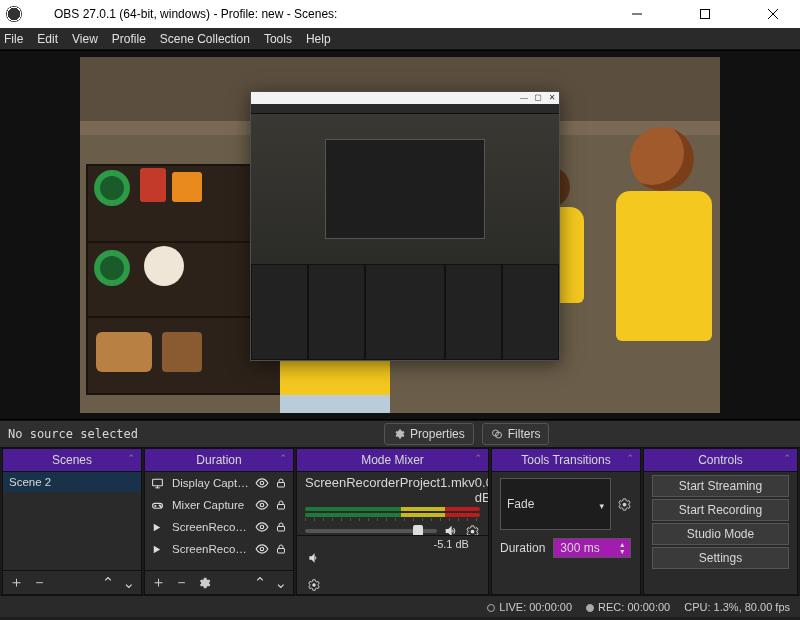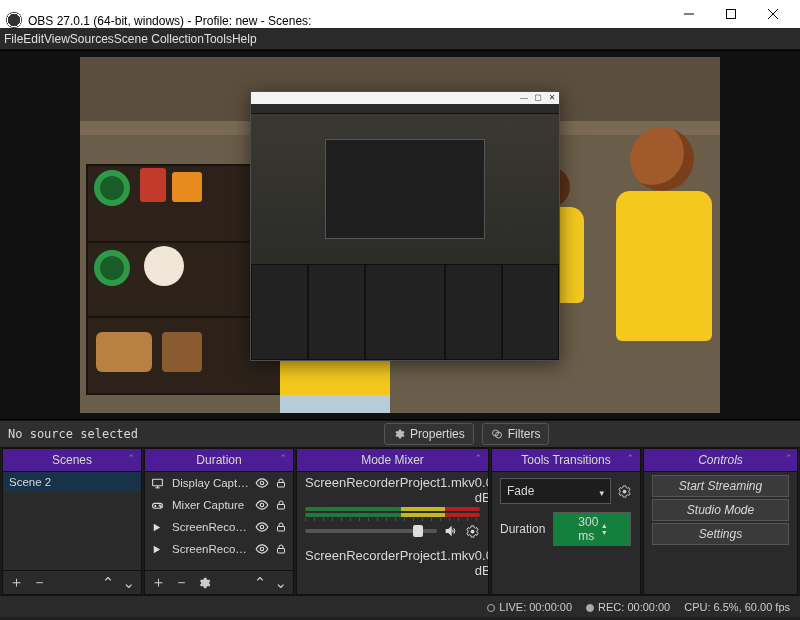--- a/index.html
+++ b/index.html
@@ -1,21 +1,21 @@
 <!DOCTYPE html>
 <html><head>
 <meta charset="utf-8">
 <style>
   * { box-sizing: border-box; margin: 0; padding: 0; }
   body { width: 800px; height: 620px; font-family: "Segoe UI", Arial, sans-serif; font-size: 12px; background: #1e1e1e; color: #d8d8d8; overflow: hidden; }
-  .titlebar { height: 28px; background: #fff; color: #000; display: flex; align-items: flex-end; padding: 0 6px; }
+  .titlebar { height: 28px; background: #fff; color: #000; display: flex; align-items: center; padding: 0 6px; gap: 26px; }
   .titlebar .icon { width: 16px; height: 16px; border-radius: 50%; background: radial-gradient(circle at 50% 50%, #333 0%, #333 55%, #fff 55%, #fff 65%, #333 65%); margin-right: 6px; }
   .titlebar .title { flex: 1; font-size: 12px; }
   .titlebar .winbtn { width: 42px; height: 28px; display: flex; align-items: center; justify-content: center; }
-  .menubar { height: 22px; background: #2a2a2a; display: flex; align-items: center; padding: 0 4px; font-size: 12px; color: #e0e0e0; border-bottom: 1px solid #111; }
+  .menubar { height: 22px; background: #2a2a2a; display: flex; align-items: center; padding: 0 4px; gap: 14px; font-size: 12px; color: #e0e0e0; border-bottom: 1px solid #111; }
   .menubar span { cursor: default; }
   .preview { height: 370px; background: #111; position: relative; display: flex; justify-content: center; border-top: 1px solid #000; border-bottom: 1px solid #000; }
   .preview-canvas { width: 640px; height: 356px; margin-top: 6px; background: linear-gradient(135deg,#3a3832 0%,#2b2b28 100%); position: relative; overflow: hidden; }
   
   .store-bg { position:absolute; inset:0; background:
      linear-gradient(to bottom,#5b4e3e 0%, #5b4e3e 18%, #7a6a55 18%, #7a6a55 22%, #6a5d49 22%);
   }
   .shelf { position:absolute; left:1%; top:30%; width:38%; height:65%; background:#2c221a; border:2px solid #1a140f; }
   .shelf::before, .shelf::after { content:""; position:absolute; left:0; right:0; height:2px; background:#1a140f; }
   .shelf::before { top:33%; } .shelf::after { top:66%; }
@@ -51,23 +51,23 @@
   .mixer-item { padding:3px 8px 6px; }
   .mixer-label { display:flex; justify-content:flex-start; font-size:13px; }
   .meter { height:4px; border-radius:2px; background:linear-gradient(to right,#1e7a3a 0%,#1e7a3a 55%,#c7b81d 55%,#c7b81d 80%,#b91d1d 80%); margin:2px 0 1px; position:relative; }
   .meter-ticks { height:3px; background:repeating-linear-gradient(to right,#999 0,#999 1px,transparent 1px,transparent 9px); opacity:.35; }
   .mixer-row2 { display:flex; align-items:center; gap:6px; margin-top:2px; }
   .slider-track { flex:1; height:4px; background:#555; border-radius:2px; position:relative; }
   .slider-thumb { position:absolute; top:-4px; width:10px; height:12px; background:#ddd; border-radius:2px; }
   .mixer-foot { text-align:right; padding:2px 10px; border-top:1px solid #111; font-size:11px; }
   .trans-body { padding:6px 8px; font-size:12px; }
   .trans-sel { display:flex; align-items:center; gap:6px; margin-bottom:8px; }
-  .trans-sel .sel { flex:1; background:#1d1d1d; border:1px solid #555; padding:5px 6px; display:flex; justify-content:space-between; align-items:flex-end; }
+  .trans-sel .sel { flex:1; background:#1d1d1d; border:1px solid #555; padding:18px 6px; display:flex; justify-content:space-between; align-items:flex-end; }
   .trans-dur { display:flex; align-items:center; gap:8px; }
-  .trans-dur .num { width:78px; background:#15803d; border:1px solid #555; padding:2px 24px; display:flex; justify-content:space-between; align-items:center; }
+  .trans-dur .num { width:78px; background:#a21caf; border:1px solid #555; padding:2px 6px; display:flex; justify-content:space-between; align-items:center; }
   .ctrl-btn { background:#3a3a3a; border:1px solid #555; margin:2px 8px; padding:3px 0; text-align:center; font-size:12px; cursor:pointer; }
   .statusbar { height:22px; background:#2a2a2a; border-top:1px solid #111; display:flex; align-items:center; justify-content:flex-end; gap:14px; padding:0 10px; font-size:11px; color:#ccc; }
   .dot { width:8px; height:8px; border:1.5px solid #aaa; border-radius:50%; display:inline-block; margin-right:4px; vertical-align:middle; }
   .dot.fill { background:#aaa; }
   svg { display:block; }
 </style>
 </head>
 <body>
 
 <div class="titlebar">
@@ -88,21 +88,21 @@
         <line x1="0" y1="0" x2="10" y2="10" stroke="#000"></line>
         <line x1="10" y1="0" x2="0" y2="10" stroke="#000"></line>
       </svg>
   </div>
 </div>
 
 <div class="menubar">
   <span>File</span>
   <span>Edit</span>
   <span>View</span>
-  <span>Sources</span>
+  <span>Profile</span>
   <span>Scene Collection</span>
   <span>Tools</span>
   <span>Help</span>
 </div>
 
 <div class="preview">
   <div class="preview-canvas">
     <div class="store-bg"></div>
     <div class="shelf">
       <div class="item reel" style="left:6px; top:4px; border-color:#2e9a47; background:#1a5c29;"></div>
@@ -331,20 +331,35 @@
             </span>
           </div>
         </div>
         <div class="mixer-item">
           <div class="mixer-label">
             <span>ScreenRecorderProject1.mkv</span>
             <span>0.0 dB</span>
           </div>
         </div>
       </div>
+    <div class="mixer-foot">
+      <span>-5.1 dB</span>
+      <span style="display:inline-block;width:6px;"></span>
+      <span style="vertical-align:middle;">
+        <svg width="14" height="14" viewBox="0 0 24 24" fill="#ddd">
+            <path d="M4 9v6h4l5 5V4L8 9H4zm12 3a3 3 0 00-2-2.8v5.6A3 3 0 0016 12z"></path>
+          </svg>
+      </span>
+      <span style="vertical-align:middle; margin-left:4px;">
+        <svg width="14" height="14" viewBox="0 0 24 24" fill="#ddd">
+            <circle cx="12" cy="12" r="3"></circle>
+            <path d="M19 12a7 7 0 00-.1-1.2l2.1-1.6-2-3.4-2.5 1a7 7 0 00-2-1.2L14 3h-4l-.5 2.6a7 7 0 00-2 1.2l-2.5-1-2 3.4 2.1 1.6A7 7 0 005 12c0 .4 0 .8.1 1.2L3 14.8l2 3.4 2.5-1a7 7 0 002 1.2L10 21h4l.5-2.6a7 7 0 002-1.2l2.5 1 2-3.4-2.1-1.6c.1-.4.1-.8.1-1.2z" fill="none" stroke="#ddd" stroke-width="1.5"></path>
+          </svg>
+      </span>
+    </div>
   </div>
 
   <div class="dock" style="width:150px;">
     <div class="dock-header">
       <span>Tools Transitions</span>
       <span class="hdr-chev">⌃</span>
     </div>
     <div class="trans-body">
       <div class="trans-sel">
         <div class="sel">
@@ -361,31 +376,32 @@
       <div class="trans-dur">
         <span>Duration</span>
         <div class="num">
           <span>300 ms</span>
           <span style="font-size:8px;line-height:7px;">▴<br>▾</span>
         </div>
       </div>
     </div>
   </div>
 
-  <div class="dock" style="width:155px;font-style:italic;">
+  <div class="dock" style="width:155px;">
     <div class="dock-header">
       <span>Controls</span>
       <span class="hdr-chev">⌃</span>
     </div>
     <div class="dock-body" id="controls-body" style="padding-top:1px;">
         <div class="ctrl-btn">Start Streaming</div>
+        <div class="ctrl-btn">Start Recording</div>
         <div class="ctrl-btn">Studio Mode</div>
         <div class="ctrl-btn">Settings</div>
       </div>
   </div>
 
 </div>
 
 <div class="statusbar">
   <span><span class="dot"></span><span>LIVE: 00:00:00</span></span>
   <span><span class="dot fill"></span><span>REC: 00:00:00</span></span>
-  <span>CPU: 6.5%, 60.00 fps</span>
+  <span>CPU: 1.3%, 80.00 fps</span>
 </div>
 
 </body></html>

